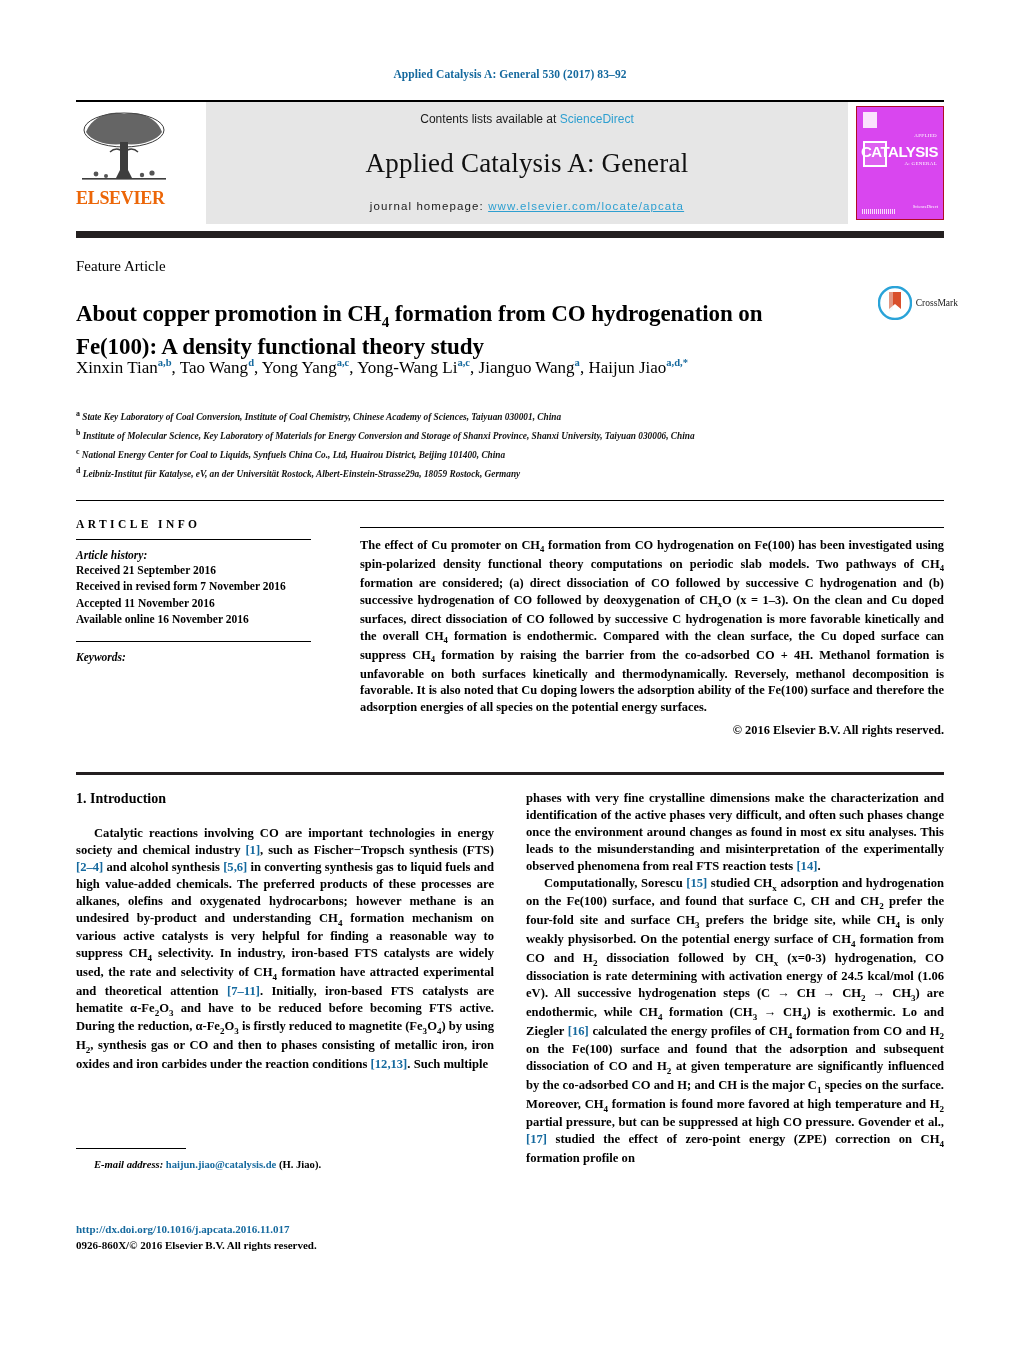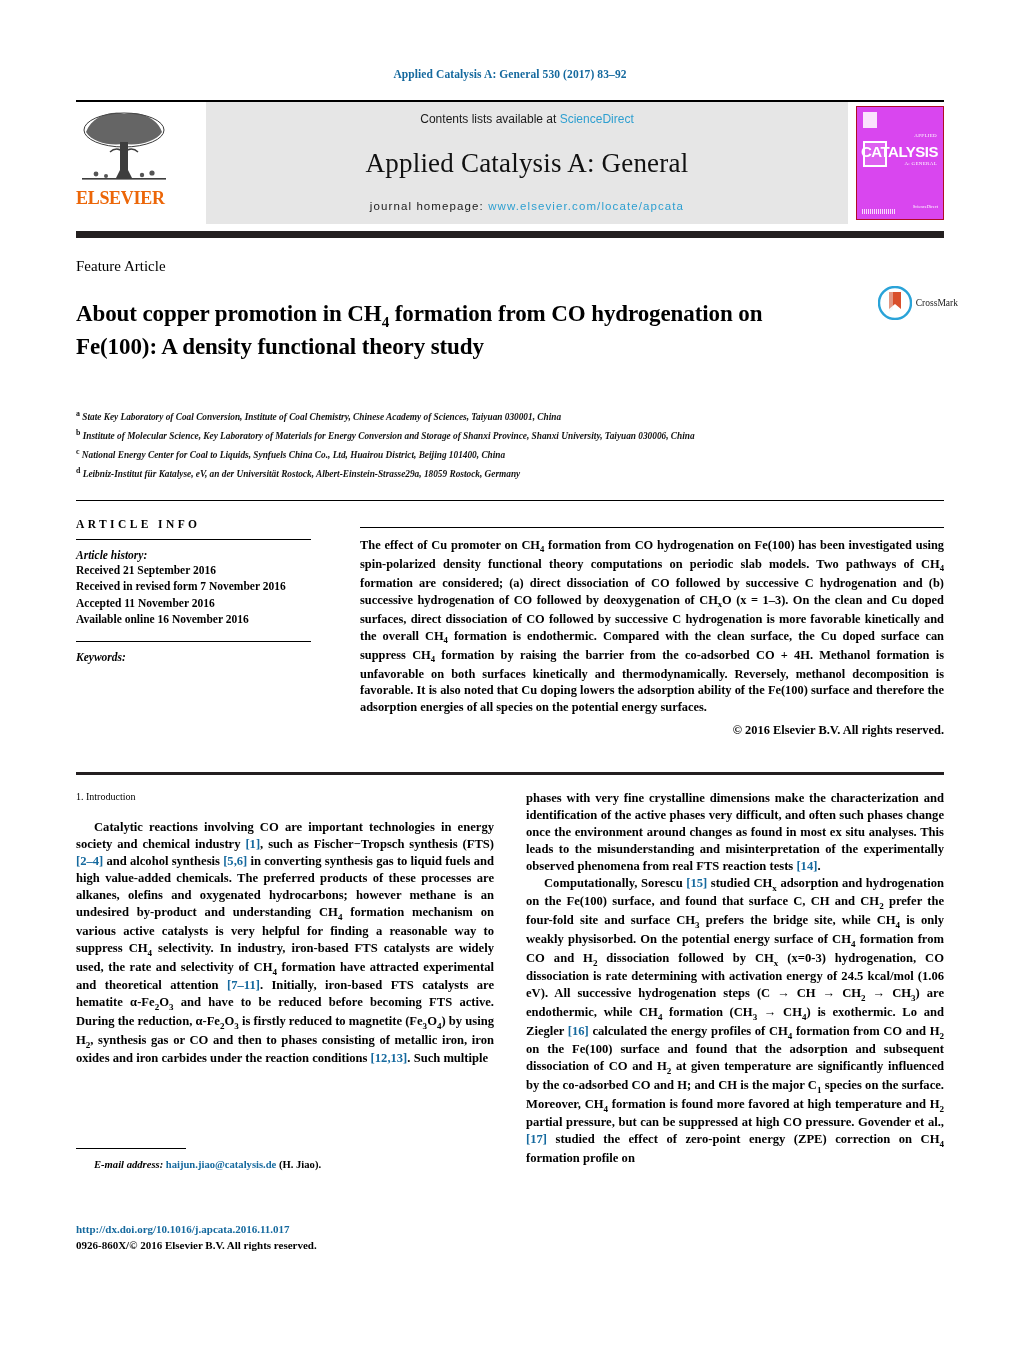--- a/index.html
+++ b/index.html
@@ -88,21 +88,21 @@
     font-size: 27px;
     color: #111;
     letter-spacing: 0.2px;
   }
   .homepage-line {
     font-family: "Liberation Sans", sans-serif;
     font-size: 11.5px;
     letter-spacing: 1.1px;
     color: #1a1a1a;
   }
-  .homepage-line .url { color: #2e9fd0; }
+  .homepage-line .url { color: #2e9fd0; text-decoration: underline; }
   .cover-box {
     flex: 0 0 96px;
     width: 96px;
     display: flex;
     align-items: center;
     justify-content: flex-end;
     padding-left: 8px;
     box-sizing: border-box;
   }
   .cover {
@@ -309,22 +309,22 @@
     font-size: 12.6px;
     font-weight: bold;
     line-height: 1.345;
     text-align: justify;
   }
   .body-col.left  { left: 76px; }
   .body-col.right { left: 526px; }
   .body-col p { margin: 0; text-indent: 18px; }
   .body-col p.noindent { text-indent: 0; }
   .h2 {
-    font-size: 10px;
-    font-weight: normal;
+    font-size: 14px;
+    font-weight: bold;
     margin: 0 0 16px 0;
     text-indent: 0;
   }
   .ref { color: #15699e; }
   sub { vertical-align: sub; font-size: 0.72em; }
   sup { vertical-align: super; font-size: 0.72em; }
 
   
   .foot-rule {
     position: absolute;
@@ -421,20 +421,21 @@
   <div class="crossmark">
     <svg width="34" height="34" viewBox="0 0 34 34">
       <circle cx="17" cy="17" r="16" fill="#ffffff" stroke="#2aa3d8" stroke-width="2.4"></circle>
       <path d="M11 6 h12 v17 l-6 -5 l-6 5 Z" fill="#d94f2b"></path>
       <path d="M11 6 h4 v17 l-4 3 Z" fill="#f0f0f0" opacity="0.45"></path>
       <path d="M11 28 l6 -5 l6 5 Z" fill="#ffffff"></path>
     </svg>
     <span class="crossmark-label">CrossMark</span>
   </div>
 
+  <div class="authors"><span>Xinxin Tian</span><sup>a,b</sup>, <span>Tao Wang</span><sup>d</sup>, <span>Yong Yang</span><sup>a,c</sup>, <span>Yong-Wang Li</span><sup>a,c</sup>, <span>Jianguo Wang</span><sup>a</sup>, <span>Haijun Jiao</span><sup>a,d,</sup><sup>*</sup></div>
 
   <div class="affils">
       <div><sup>a</sup><span> State Key Laboratory of Coal Conversion, Institute of Coal Chemistry, Chinese Academy of Sciences, Taiyuan 030001, China</span></div>
       <div><sup>b</sup><span> Institute of Molecular Science, Key Laboratory of Materials for Energy Conversion and Storage of Shanxi Province, Shanxi University, Taiyuan 030006, China</span></div>
       <div><sup>c</sup><span> National Energy Center for Coal to Liquids, Synfuels China Co., Ltd, Huairou District, Beijing 101400, China</span></div>
       <div><sup>d</sup><span> Leibniz-Institut für Katalyse, eV, an der Universität Rostock, Albert-Einstein-Strasse29a, 18059 Rostock, Germany</span></div>
     </div>
 
   <div class="info-rule-top"></div>
 

